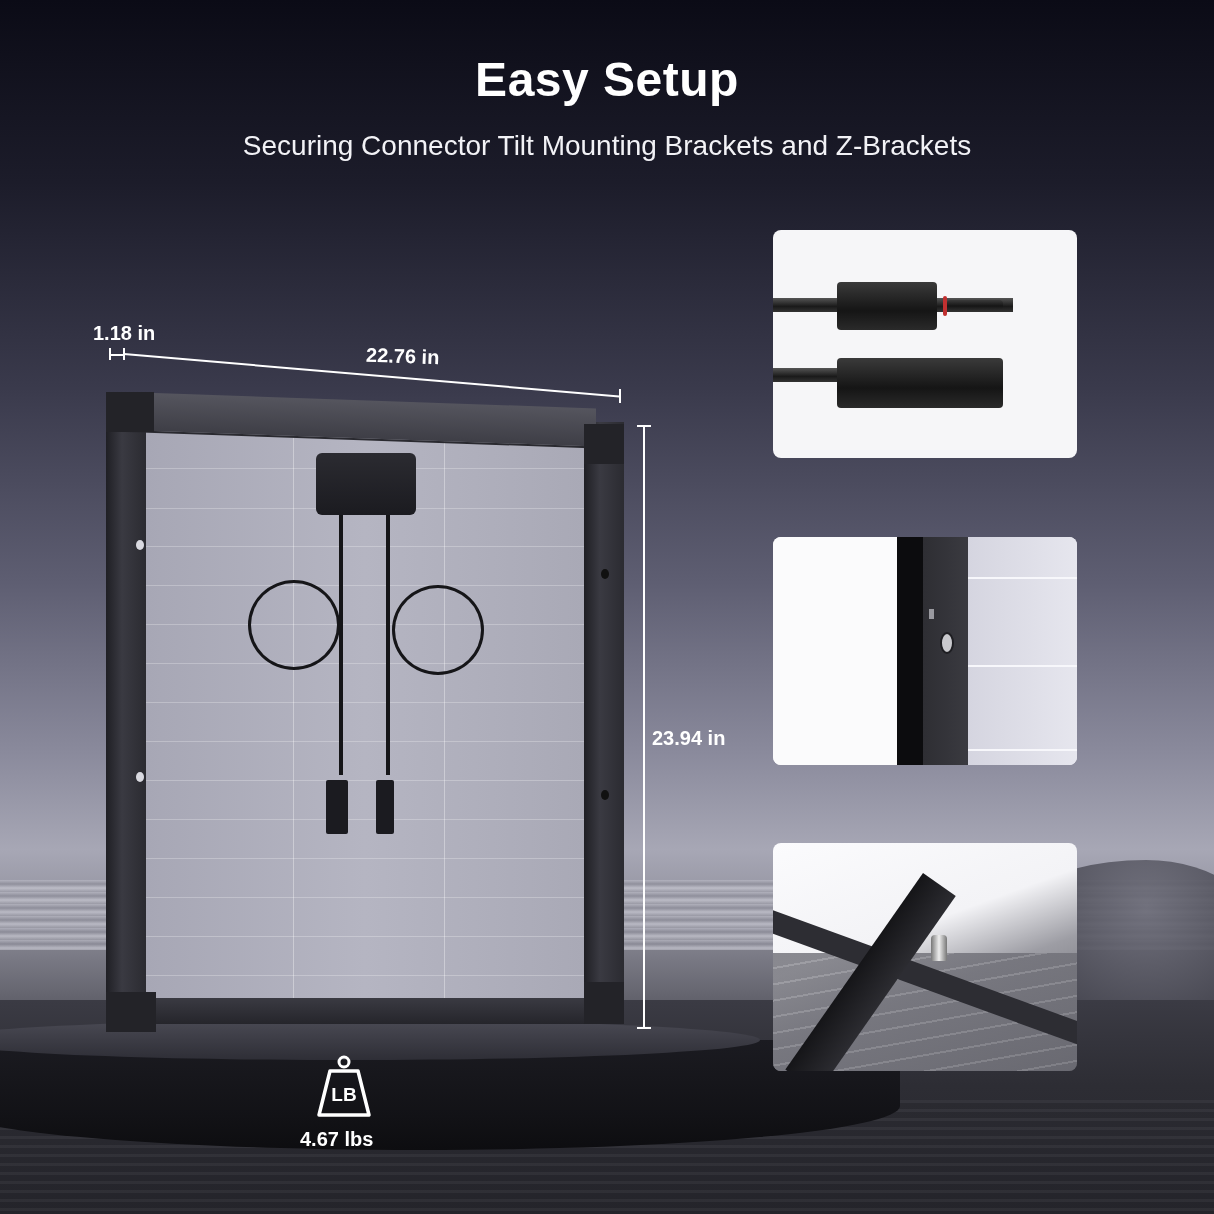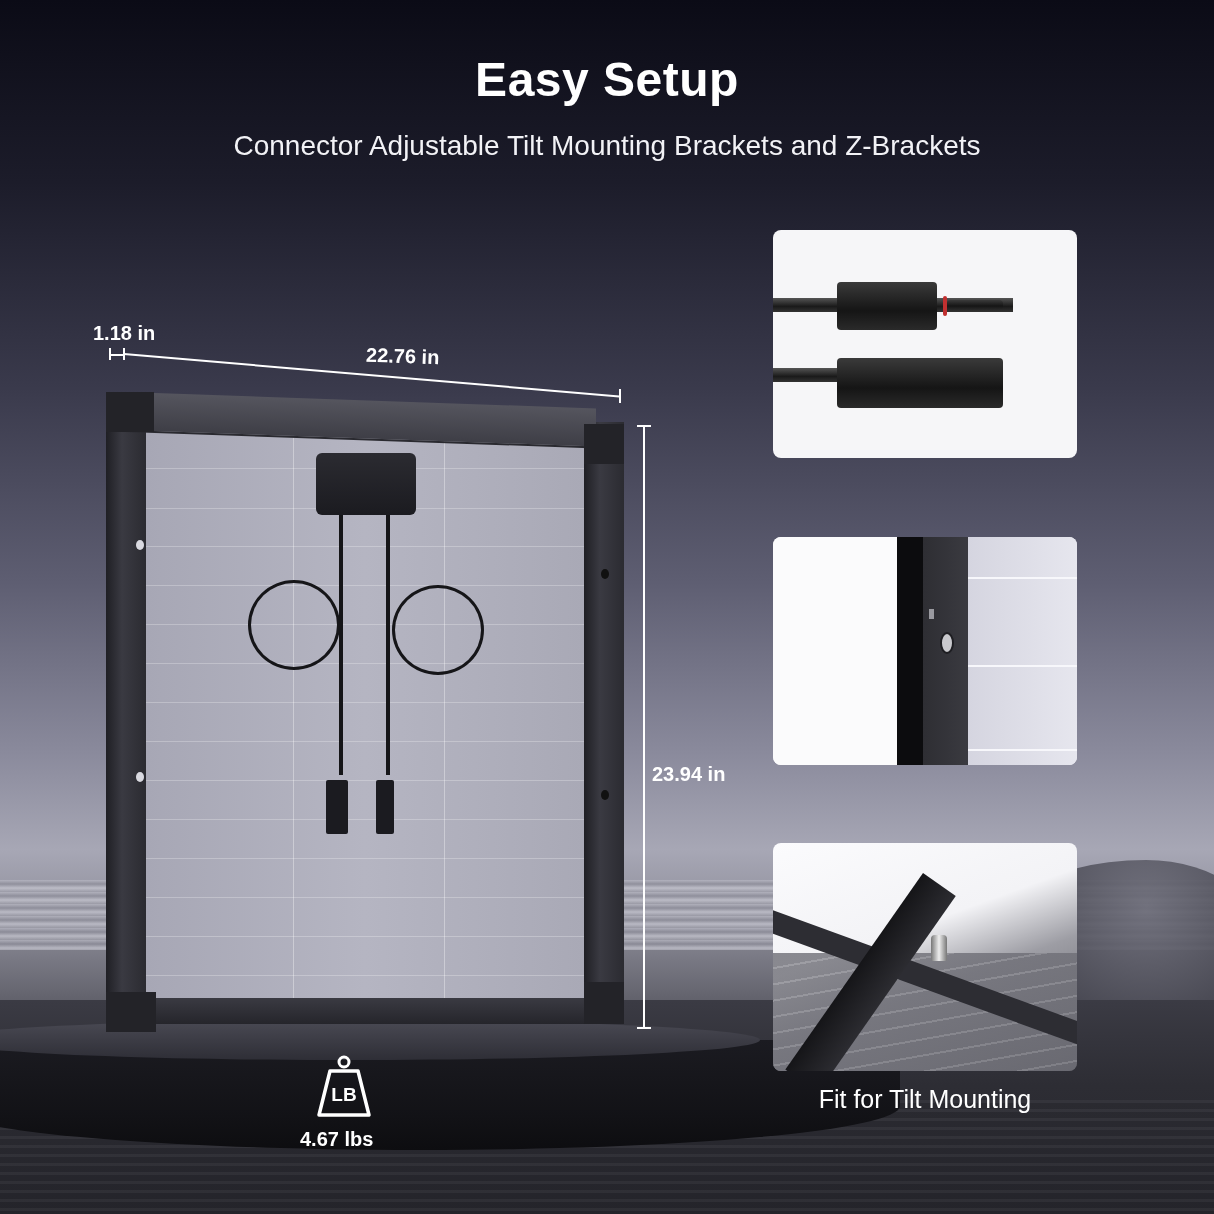--- a/index.html
+++ b/index.html
@@ -144,35 +144,35 @@
 <div class="scene">
 
   <div class="horizon"></div>
   <div class="dune-right"></div>
   <div class="ground"></div>
   <div class="ground-streaks"></div>
   <div class="pedestal"></div>
   <div class="pedestal-top"></div>
 
   <h1 class="title">Easy Setup</h1>
-  <div class="subtitle">Connector Adjustable Tilt Mounting Brackets and Z-Brackets</div>
+  <div class="subtitle">Securing Connector Tilt Mounting Brackets and Z-Brackets</div>
 
   <div class="dim-text" style="left:93px; top:322px;">1.18 in</div>
   <div class="dim-line" style="left:110px; top:354px; width:14px; height:2px;"></div>
   <div class="dim-line" style="left:109px; top:348px; width:2px; height:12px;"></div>
   <div class="dim-line" style="left:123px; top:348px; width:2px; height:12px;"></div>
 
   <div class="dim-text" style="left:366px; top:345px; transform:rotate(2deg);">22.76 in</div>
   <div class="dim-line" style="left:124px; top:353px; width:497px; height:2px; transform:rotate(4.9deg); transform-origin:left center;"></div>
   <div class="dim-line" style="left:619px; top:389px; width:2px; height:14px;"></div>
 
   <div class="dim-line" style="left:643px; top:426px; width:2px; height:602px;"></div>
   <div class="dim-line" style="left:637px; top:425px; width:14px; height:2px;"></div>
   <div class="dim-line" style="left:637px; top:1027px; width:14px; height:2px;"></div>
-  <div class="dim-text" style="left:652px; top:727px;margin-top:36px;">23.94 in</div>
+  <div class="dim-text" style="left:652px; top:727px;">23.94 in</div>
 
   <div class="panel">
     <div class="backsheet">
       <div class="grid-v" style="left:147px;"></div>
       <div class="grid-v" style="left:298px;"></div>
       <div class="grid-h" style="top:40px;"></div>
       <div class="grid-h" style="top:80px;"></div>
       <div class="grid-h" style="top:118px;"></div>
       <div class="grid-h" style="top:157px;"></div>
       <div class="grid-h" style="top:196px;"></div>
@@ -237,15 +237,14 @@
     <div class="c2-slot"></div>
     <div class="c2-hole"></div>
   </div>
 
   <div class="card c3" style="top:843px;">
     <div class="c3-cells"></div>
     <div class="c3-rail"></div>
     <div class="c3-bracket"></div>
     <div class="c3-bolt"></div>
   </div>
-  <div class="card-caption" style="top:1083px;">Fit for Tilt Mounting</div>
 
 </div>
 
 </body></html>

